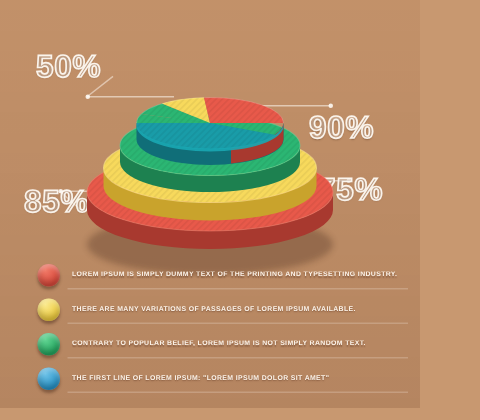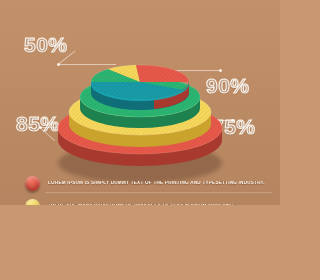--- a/index.html
+++ b/index.html
@@ -1,21 +1,21 @@
 <!DOCTYPE html>
 <html><head>
 <meta charset="utf-8">
 <style>
   html,body{margin:0;padding:0;}
   body{
     width:280px;height:280px;overflow:hidden;
     font-family:"Liberation Sans",sans-serif;
     background:#c89870;
   }
-  #stage{position:relative;width:280px;height:205px;overflow:hidden;}
+  #stage{position:relative;width:280px;height:272px;overflow:hidden;}
 
   
   #bg{
     position:absolute;inset:0;
     background:
       repeating-linear-gradient(90deg,
         #b08a68 0px,  #b08a68 3px,
         #c79a72 3px,  #c79a72 6px,
         #e9a97c 6px,  #e9a97c 11px,
         #d09madeup 0px 0px,
@@ -36,21 +36,21 @@
   .pct{
     position:absolute;
     font-size:21px;font-weight:700;letter-spacing:.5px;
     color:rgba(255,246,235,.30);
     -webkit-text-stroke:1.1px rgba(255,252,246,.92);
     text-shadow:0 1px 1px rgba(90,55,35,.35);
     user-select:none;white-space:nowrap;
   }
   #pct-tl{left:24px;top:33px;}
   #pct-tr{left:206px;top:33px;margin-top:41px;}
-  #pct-bl{left:16px;top:112px;}
+  #pct-bl{left:16px;top:123px;}
   #pct-br{left:212px;top:115px;}
 
   
   .leader{position:absolute;height:1px;background:rgba(255,250,244,.55);}
   .leader-d{position:absolute;height:1px;background:rgba(255,250,244,.50);transform-origin:0 50%;}
   .dot{position:absolute;width:3px;height:3px;border-radius:50%;background:rgba(255,252,247,.88);}
 
   
   #chart{position:absolute;left:0;top:0;width:280px;height:185px;}
 

